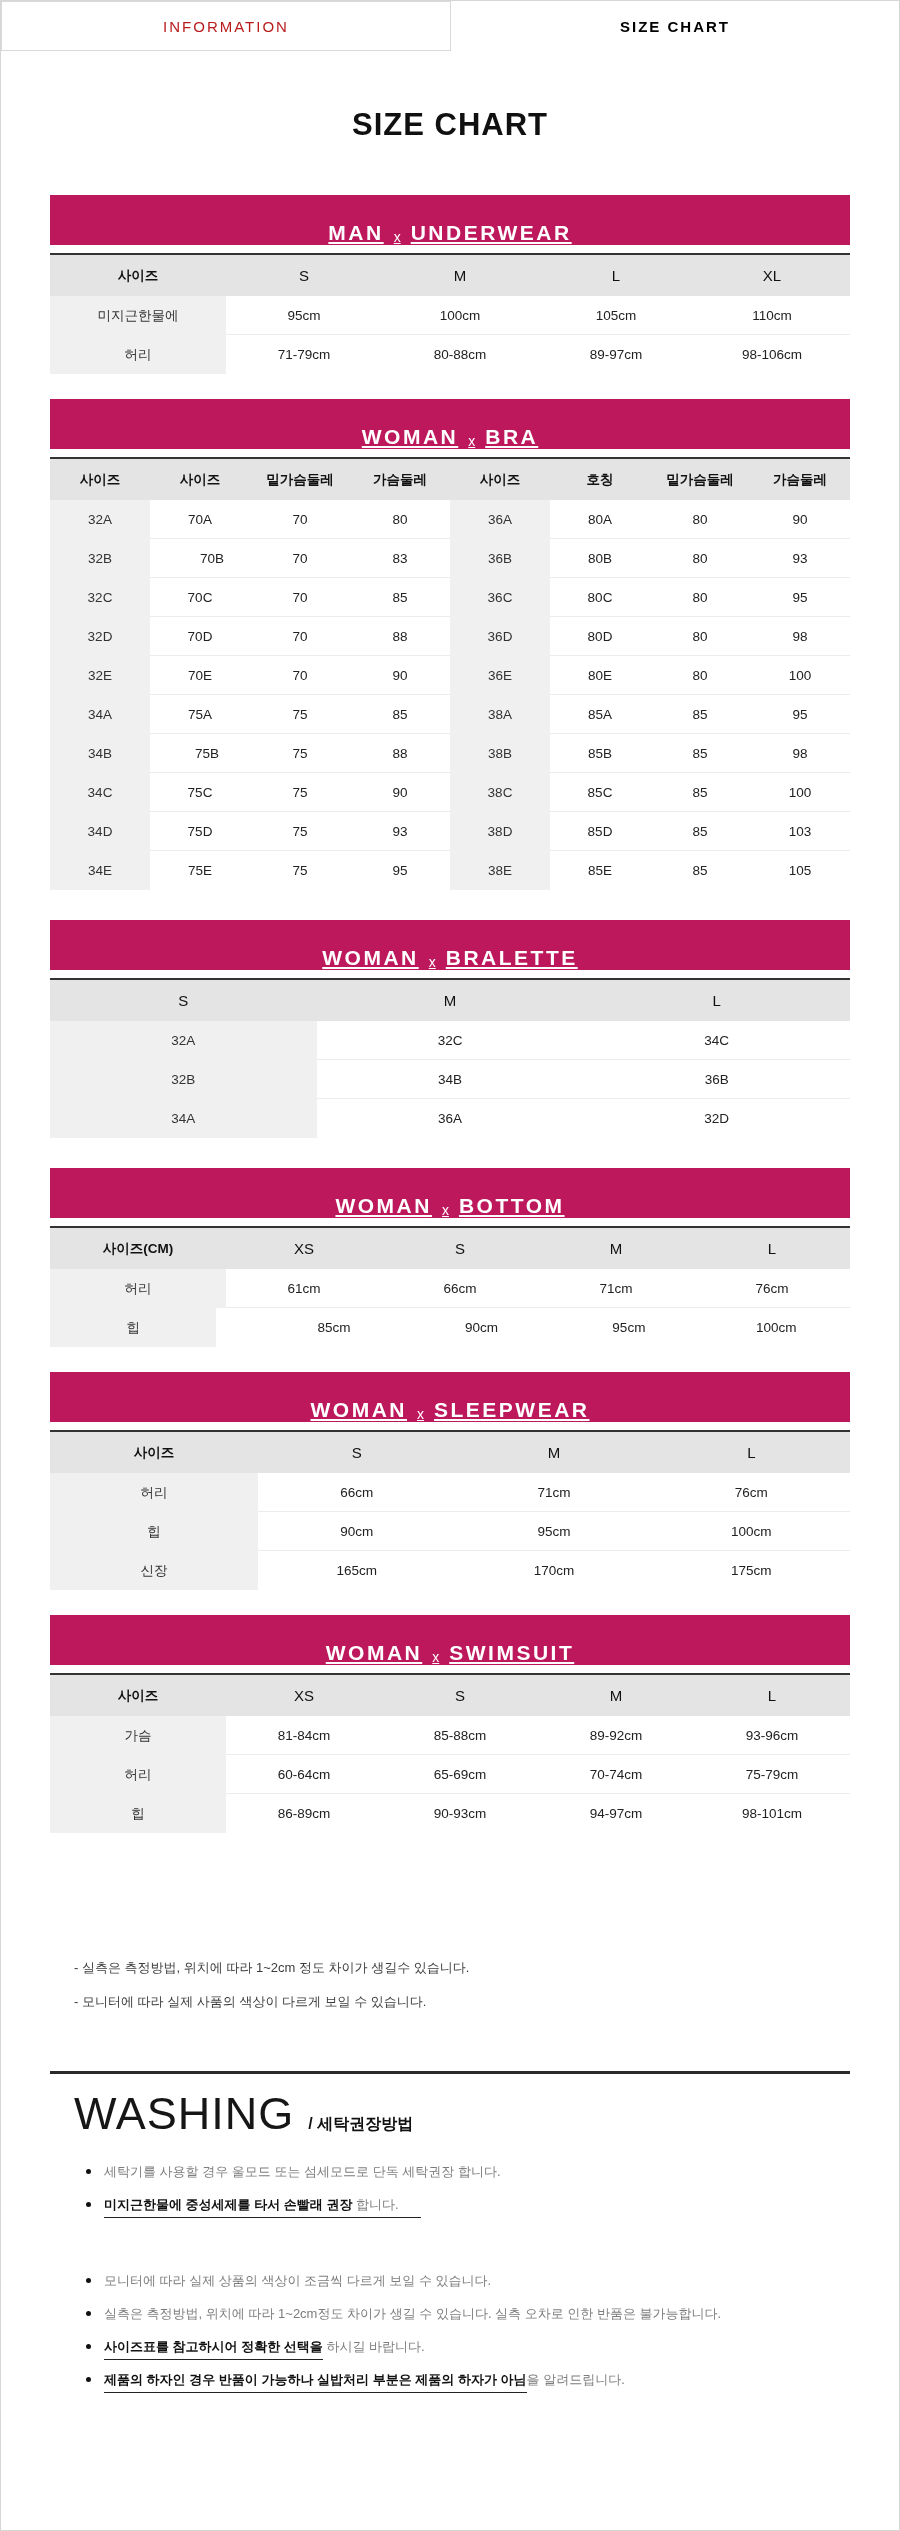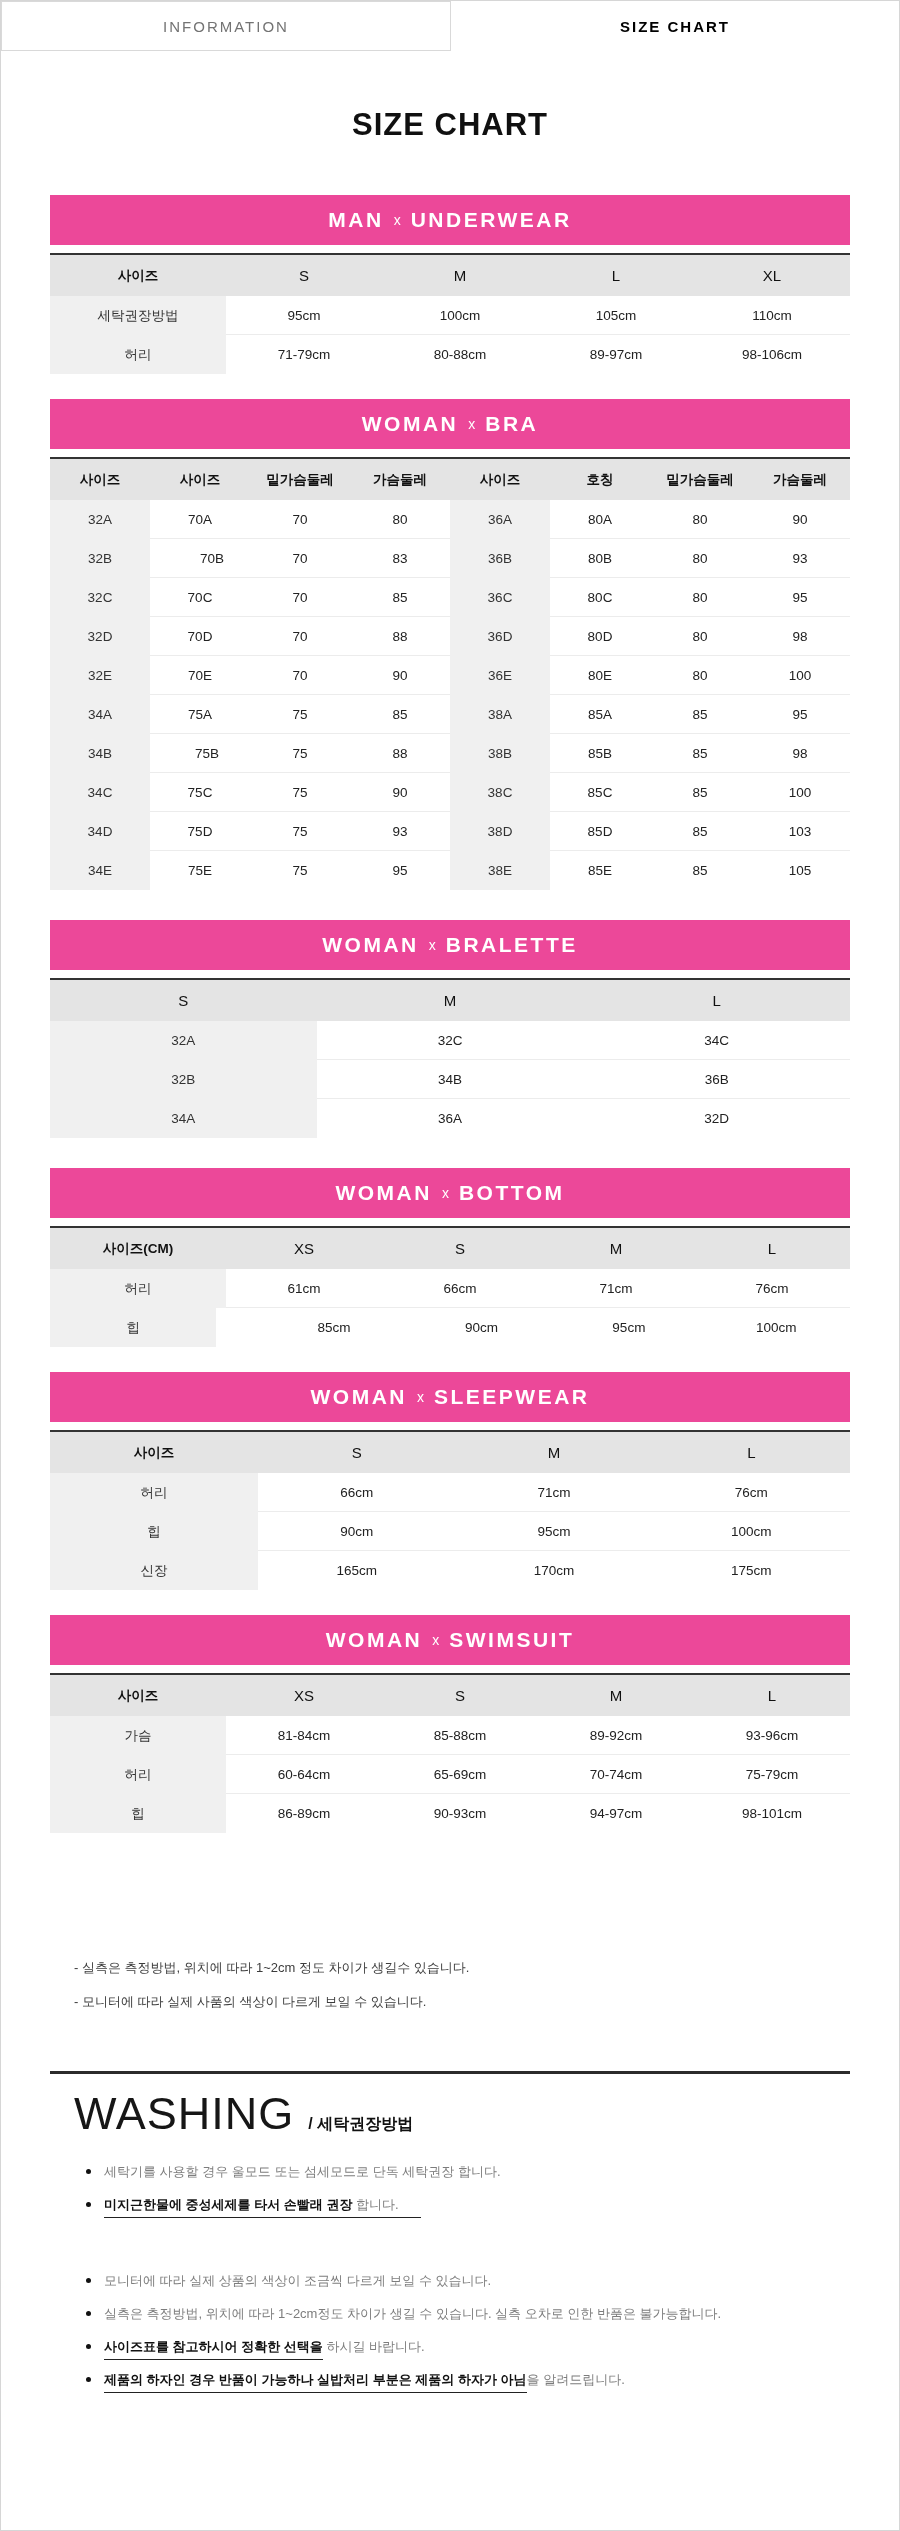--- a/index.html
+++ b/index.html
@@ -5,31 +5,31 @@
   html,body{margin:0;padding:0;background:#fff;}
   .page{
     width:900px;height:2531px;box-sizing:border-box;
     border:1px solid #d6d6d6;background:#fff;overflow:hidden;
     font-family:"Liberation Sans","DejaVu Sans",sans-serif;
   }
   
   .tabs{display:flex;height:50px;}
   .tab{flex:1;display:flex;align-items:center;justify-content:center;
        font-size:15px;letter-spacing:2px;box-sizing:border-box;cursor:pointer;}
-  .tab.inactive{border:1px solid #d9d9d9;color:#737373;font-weight:normal;}
+  .tab.inactive{border:1px solid #d9d9d9;color:#b91c1c;font-weight:normal;}
   .tab.active{color:#000;font-weight:bold;}
   
   .content{width:800px;margin:0 auto;}
   .page-title{margin-top:56px;text-align:center;font-size:31px;font-weight:bold;
               letter-spacing:1px;color:#101010;}
   
   .sec{margin-top:25px;}
   .sec.first{margin-top:52px;}
-  .bar{height:50px;background:#ec4899;color:#fff;display:flex;align-items:center;
-       justify-content:center;}
+  .bar{height:50px;background:#be185d;color:#fff;display:flex;align-items:flex-end;
+       justify-content:center;text-decoration:underline;}
   .bar .w{font-size:21px;font-weight:bold;letter-spacing:2.5px;}
   .bar .x{font-size:14px;font-weight:normal;margin:0 10px;letter-spacing:0;}
   
   .tbl{margin-top:8px;border-top:2px solid #333;}
   .trow{display:flex;}
   .tcell{display:flex;align-items:center;justify-content:center;box-sizing:border-box;
          height:39px;font-size:13.5px;color:#222;text-align:center;}
   .thead .tcell{height:41px;background:#e4e4e4;color:#111;}
   .thead .tcell.kh{font-weight:bold;font-size:13.5px;}
   .thead .tcell.lh{font-weight:normal;font-size:15px;}
@@ -75,21 +75,21 @@
       </div>
       <div class="tbl">
           <div class="trow thead">
             <div class="tcell kh" style="width: 22%;">사이즈</div>
             <div class="tcell lh" style="width: 19.5%;">S</div>
             <div class="tcell lh" style="width: 19.5%;">M</div>
             <div class="tcell lh" style="width: 19.5%;">L</div>
             <div class="tcell lh" style="width: 19.5%;">XL</div>
           </div>
           <div class="trow">
-            <div class="tcell gcol" style="width: 22%;">세탁권장방법</div>
+            <div class="tcell gcol" style="width: 22%;">미지근한물에</div>
             <div class="tcell dcell" style="width: 19.5%;">95cm</div>
             <div class="tcell dcell" style="width: 19.5%;">100cm</div>
             <div class="tcell dcell" style="width: 19.5%;">105cm</div>
             <div class="tcell dcell" style="width: 19.5%;">110cm</div>
           </div>
           <div class="trow last">
             <div class="tcell gcol" style="width: 22%;">허리</div>
             <div class="tcell dcell" style="width: 19.5%;">71-79cm</div>
             <div class="tcell dcell" style="width: 19.5%;">80-88cm</div>
             <div class="tcell dcell" style="width: 19.5%;">89-97cm</div>

